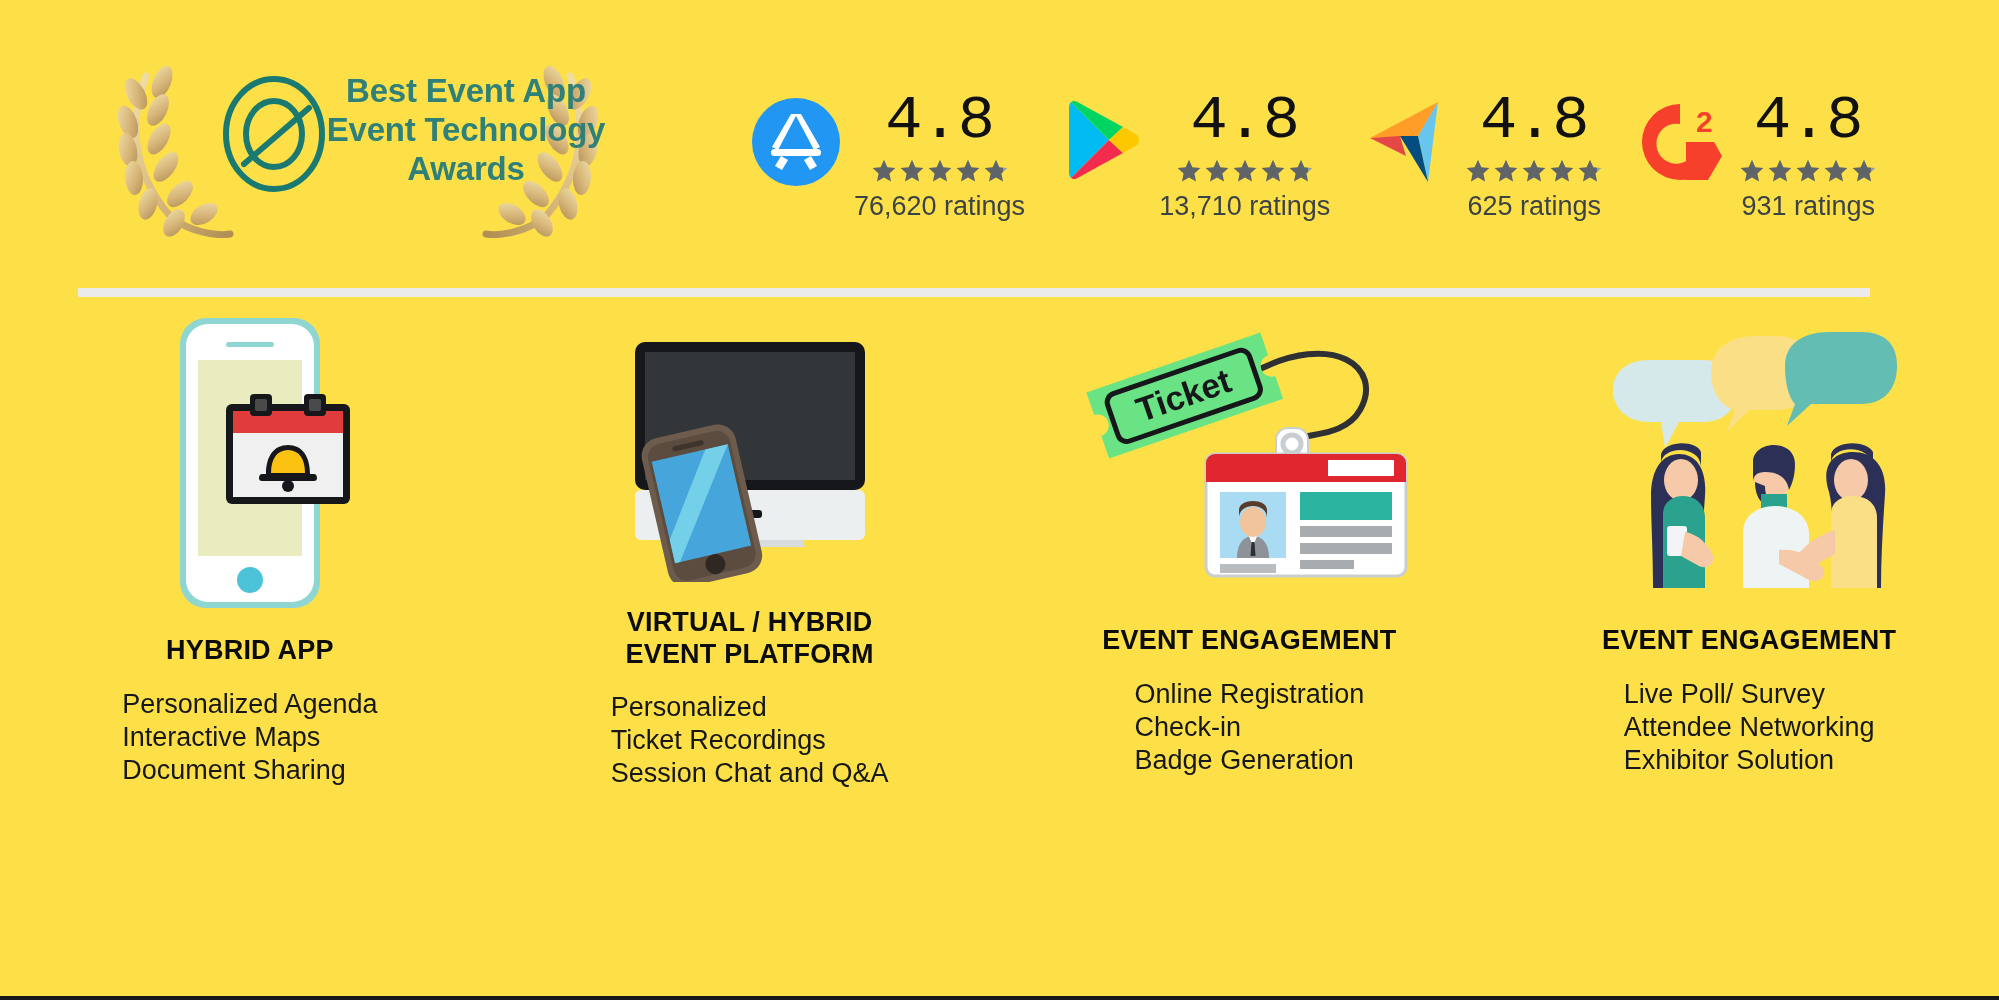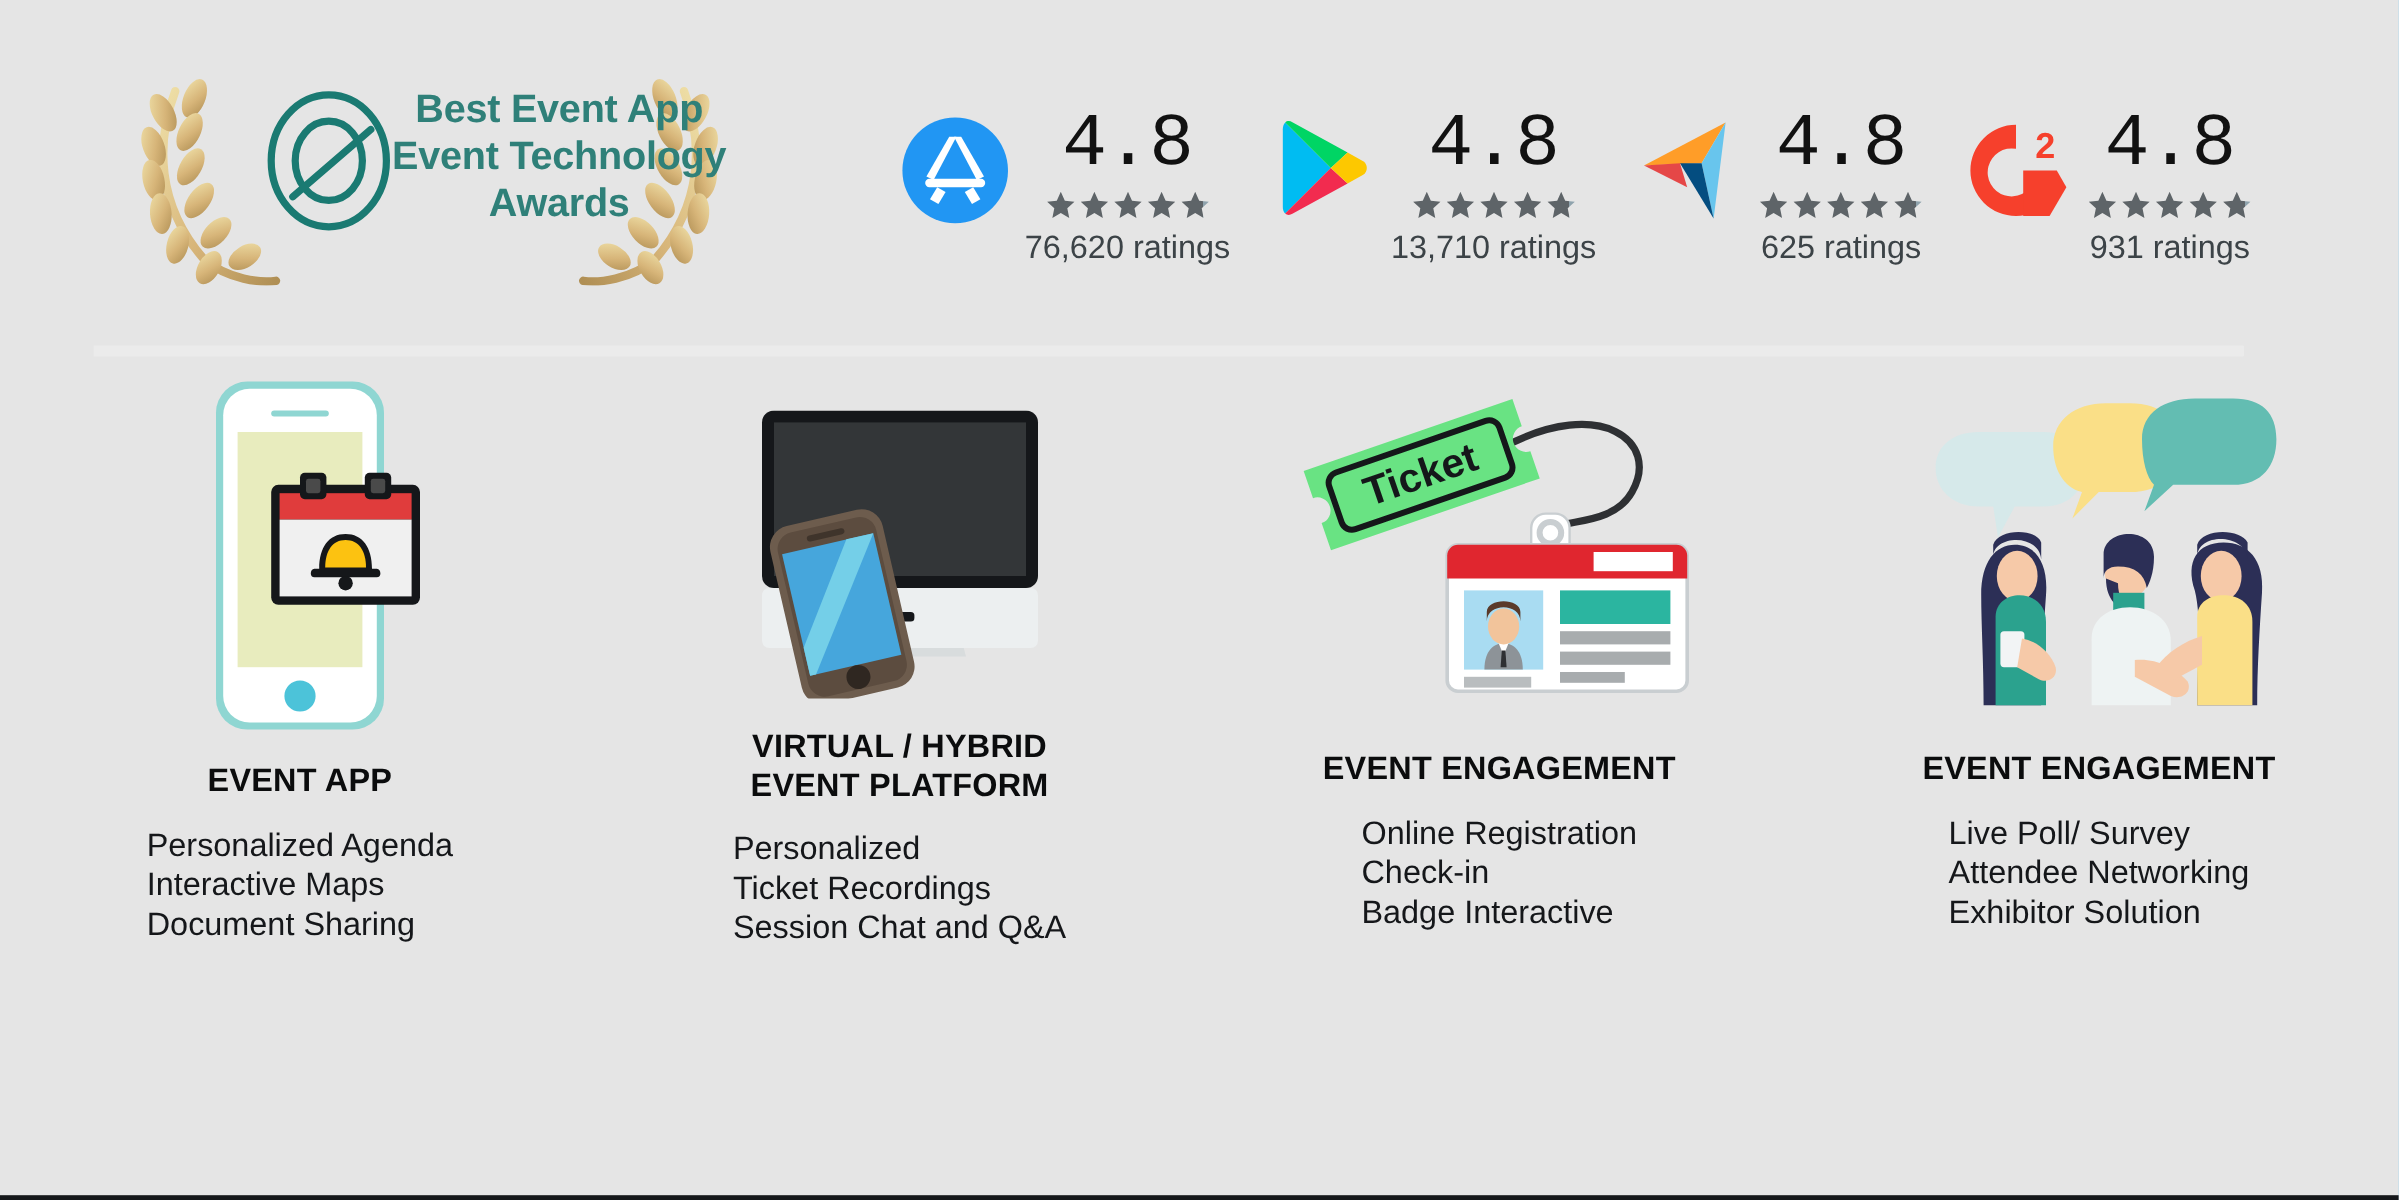--- a/index.html
+++ b/index.html
@@ -6,21 +6,21 @@
   * { box-sizing: border-box; margin: 0; padding: 0; }
   html, body {
     width: 1999px; height: 1000px;
     background: #a5d8f0;
     font-family: "Liberation Sans", sans-serif;
     overflow: hidden;
   }
   .page {
     position: relative;
     width: 1999px; height: 1000px;
-    background: #e5e5e5;
+    background: #fde047;
     border-bottom: 4px solid #15171a;
   }
 
   
   .header { position: absolute; top: 0; left: 0; width: 1999px; height: 290px; }
 
   
   .award { position: absolute; left: 78px; top: 48px; width: 560px; height: 190px; }
   .award-svg { position: absolute; left: 0; top: 0; }
   .award-text {
@@ -376,21 +376,21 @@
 
             <g transform="translate(62,72)">
               <path d="M-22 8 C-22 -10 -14 -21 0 -21 C14 -21 22 -10 22 8 L26 8 C28 8 29 10 29 12 C29 14 28 15 26 15 L-26 15 C-28 15 -29 14 -29 12 C-29 10 -28 8 -26 8 Z" fill="#15171a"></path>
               <path d="M-17 7 C-17 -7 -11 -16 0 -16 C11 -16 17 -7 17 7 Z" fill="#fcc211"></path>
               <circle cx="0" cy="20" r="6" fill="#15171a"></circle>
             </g>
           </g>
         </svg>
       </div>
       <div class="feature-title">
-        <span class="ln">EVENT APP</span>
+        <span class="ln">HYBRID APP</span>
       </div>
       <ul class="feature-list">
         <li>Personalized Agenda</li>
         <li>Interactive Maps</li>
         <li>Document Sharing</li>
       </ul>
     </div>
 
     <div class="feature f2">
       <div class="feature-art">
@@ -457,21 +457,21 @@
             <rect x="94" y="106" width="54" height="9" fill="#a8acae"></rect>
           </g>
         </svg>
       </div>
       <div class="feature-title">
         <span class="ln">EVENT ENGAGEMENT</span>
       </div>
       <ul class="feature-list">
         <li>Online Registration</li>
         <li>Check-in</li>
-        <li>Badge Interactive</li>
+        <li>Badge Generation</li>
       </ul>
     </div>
 
     <div class="feature f4">
       <div class="feature-art">
         <svg width="300" height="260" viewBox="0 0 300 260">
 
           <path d="M14 62 C14 44 28 32 50 32 L104 32 C126 32 138 44 138 62 C138 80 126 94 104 94 L80 94 L66 120 L62 94 L50 94 C28 94 14 80 14 62 Z" fill="#d6e9ea"></path>
           <path d="M112 44 C112 22 130 8 156 8 L176 8 C202 8 218 22 218 44 C218 66 202 82 176 82 L150 82 L128 104 L136 82 C120 78 112 62 112 44 Z" fill="#fadf87"></path>
           <path d="M186 38 C186 16 204 4 230 4 L262 4 C286 4 298 16 298 38 C298 60 286 76 262 76 L212 76 L188 98 L196 76 C190 70 186 56 186 38 Z" fill="#63bdb2"></path>

